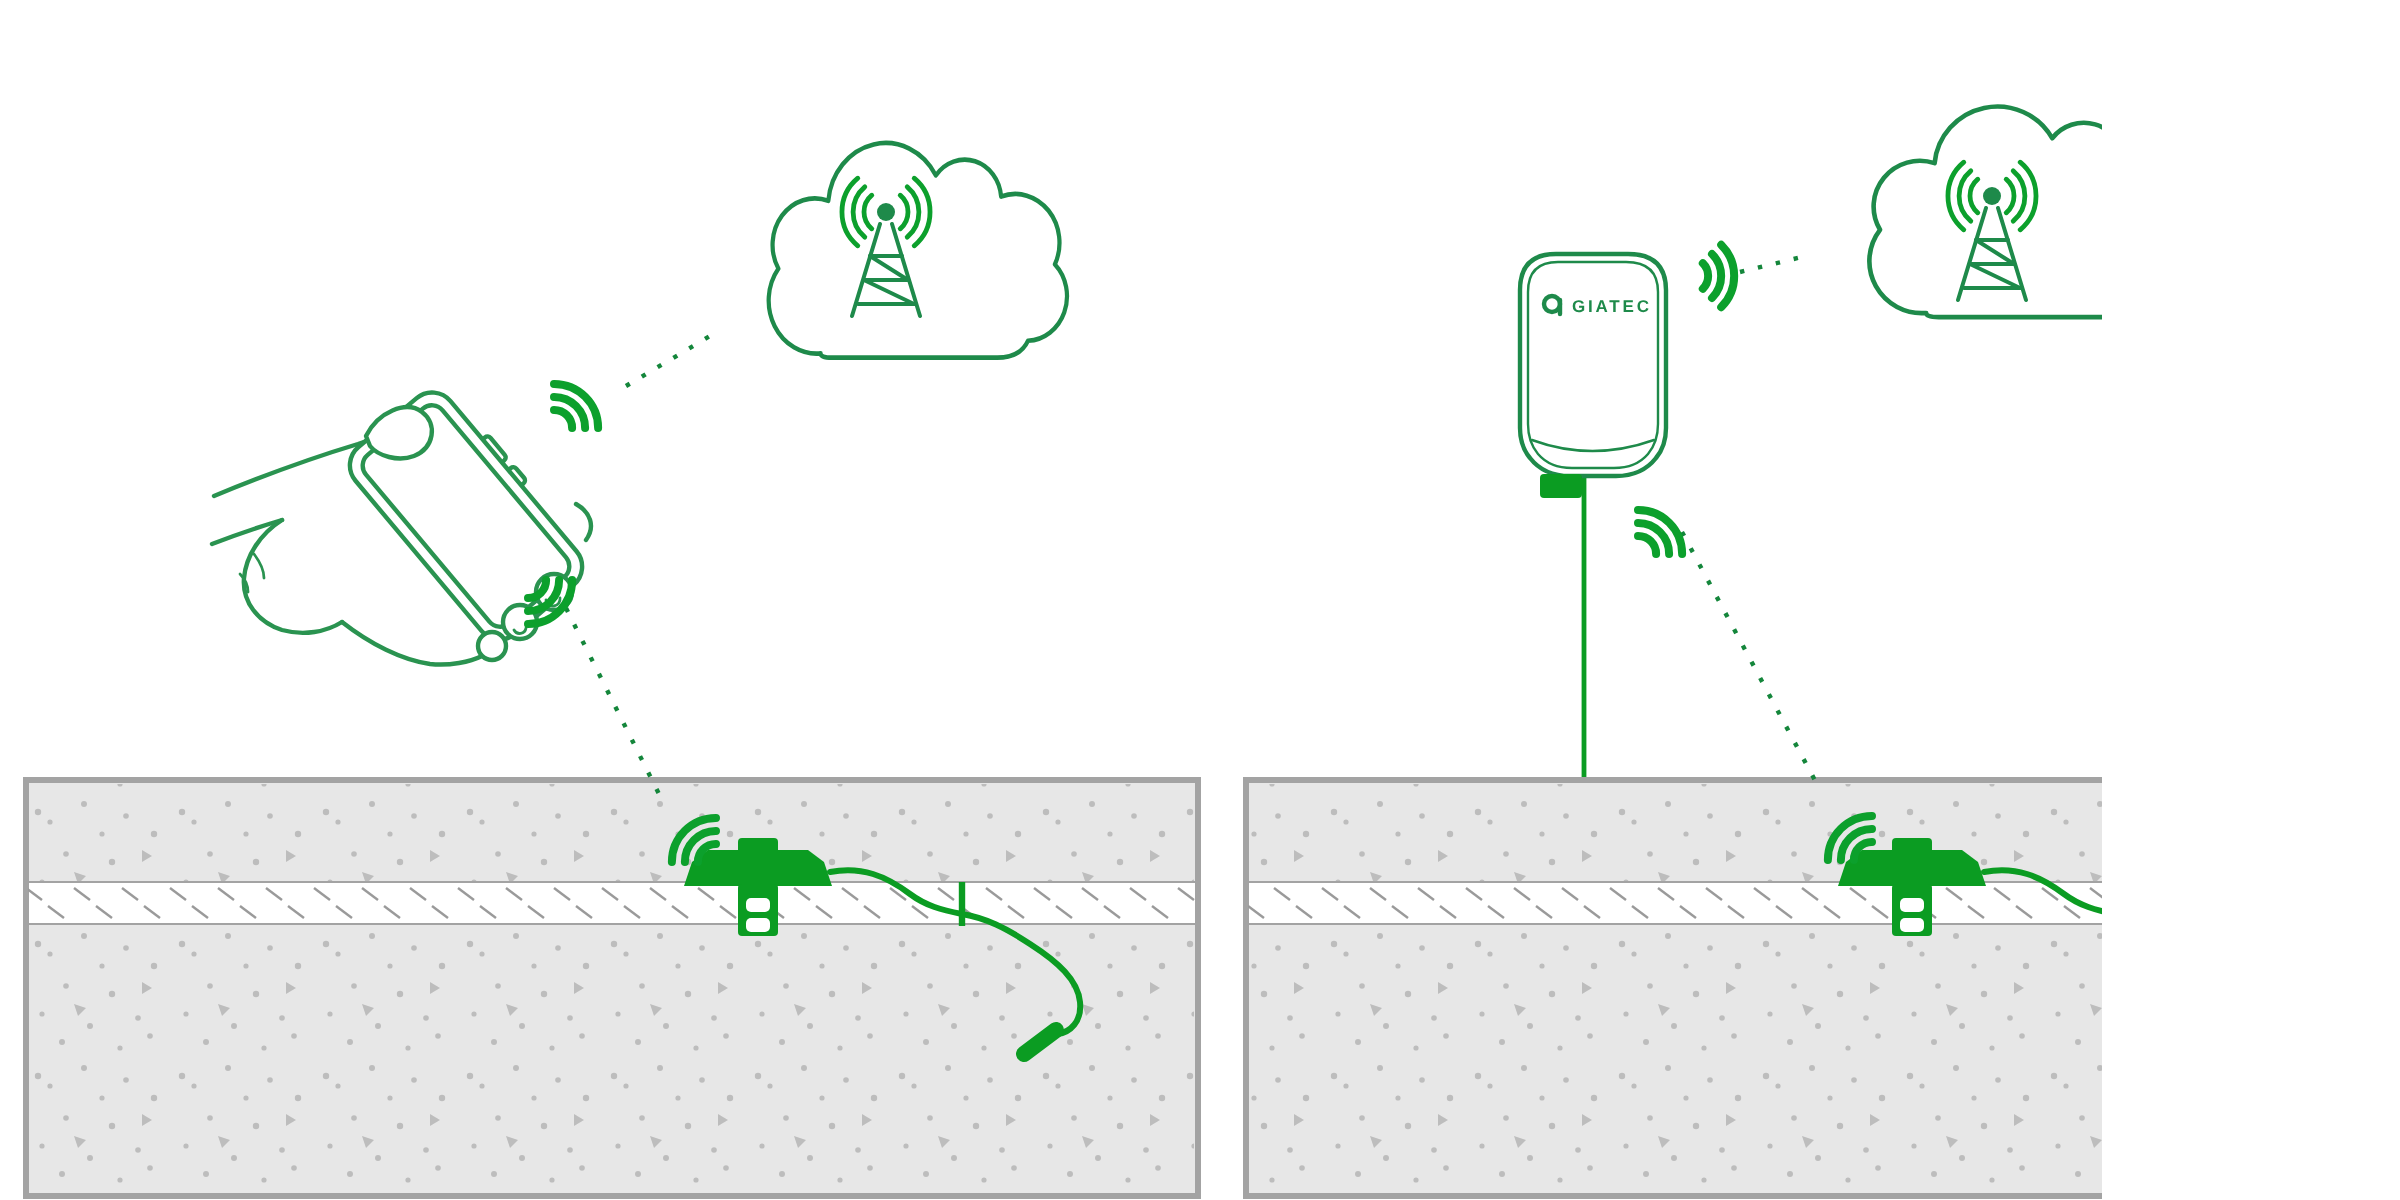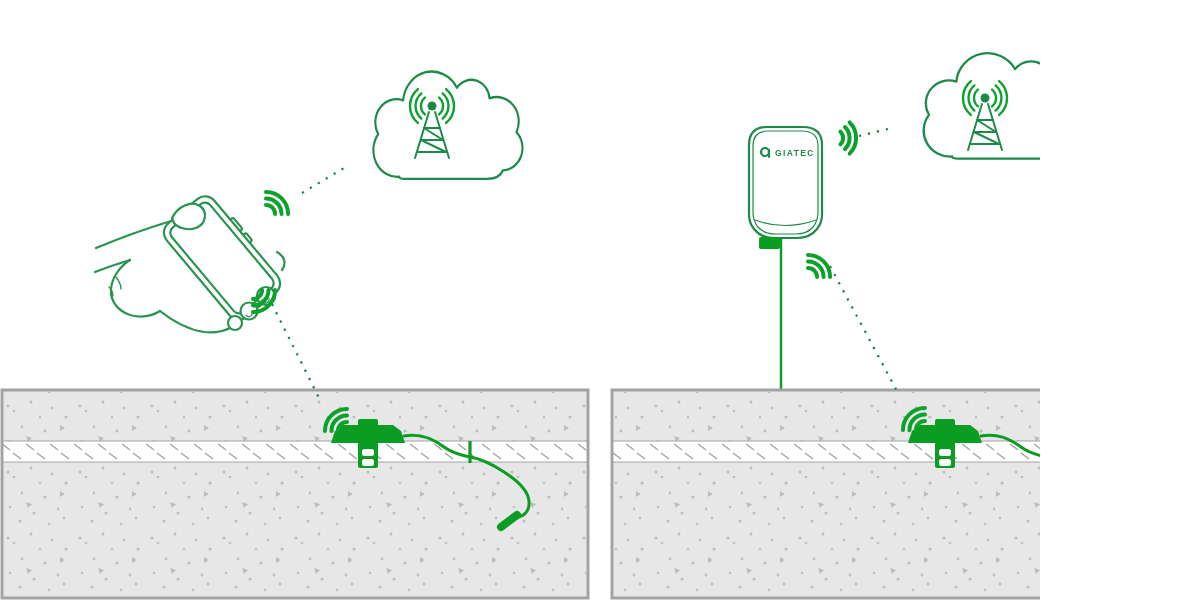--- a/index.html
+++ b/index.html
@@ -9,21 +9,21 @@
     --dot-green:#14863b;
     --solid-green:#0b9c22;
     --concrete-fill:#e7e7e7;
     --concrete-border:#a3a3a3;
     --speckle-gray:#bdbdbd;
     --hatch-gray:#9a9a9a;
     --rebar-band-white:#ffffff;
     --background:#ffffff;
   }
   html,body{margin:0;padding:0;background:var(--background);}
-  .stage{width:1040px;height:600px;position:relative;overflow:hidden;background:var(--background);}
+  .stage{width:1040px;height:600px;position:relative;overflow:hidden;background:var(--background);margin-left:11px;}
   svg{display:block;}
   
   .ol{stroke:var(--outline-green);fill:none;stroke-width:2.2;stroke-linecap:round;stroke-linejoin:round;}
   .ol-thin{stroke:var(--outline-green);fill:none;stroke-width:1.2;stroke-linecap:round;stroke-linejoin:round;}
   .hp{stroke:var(--hand-phone-green);fill:none;stroke-width:2.2;stroke-linecap:round;stroke-linejoin:round;}
   .hp-fill{stroke:var(--hand-phone-green);fill:#fff;stroke-width:2.2;stroke-linejoin:round;}
   .hp-thin{stroke:var(--hand-phone-green);fill:none;stroke-width:1.4;stroke-linecap:round;}
   .sig{stroke:var(--signal-green);fill:none;stroke-linecap:round;}
   .wave{stroke:var(--signal-green);fill:none;stroke-width:2.4;stroke-linecap:round;}
   .dotline{stroke:var(--dot-green);fill:none;stroke-width:2.2;stroke-dasharray:2.2 7;stroke-linecap:butt;}

